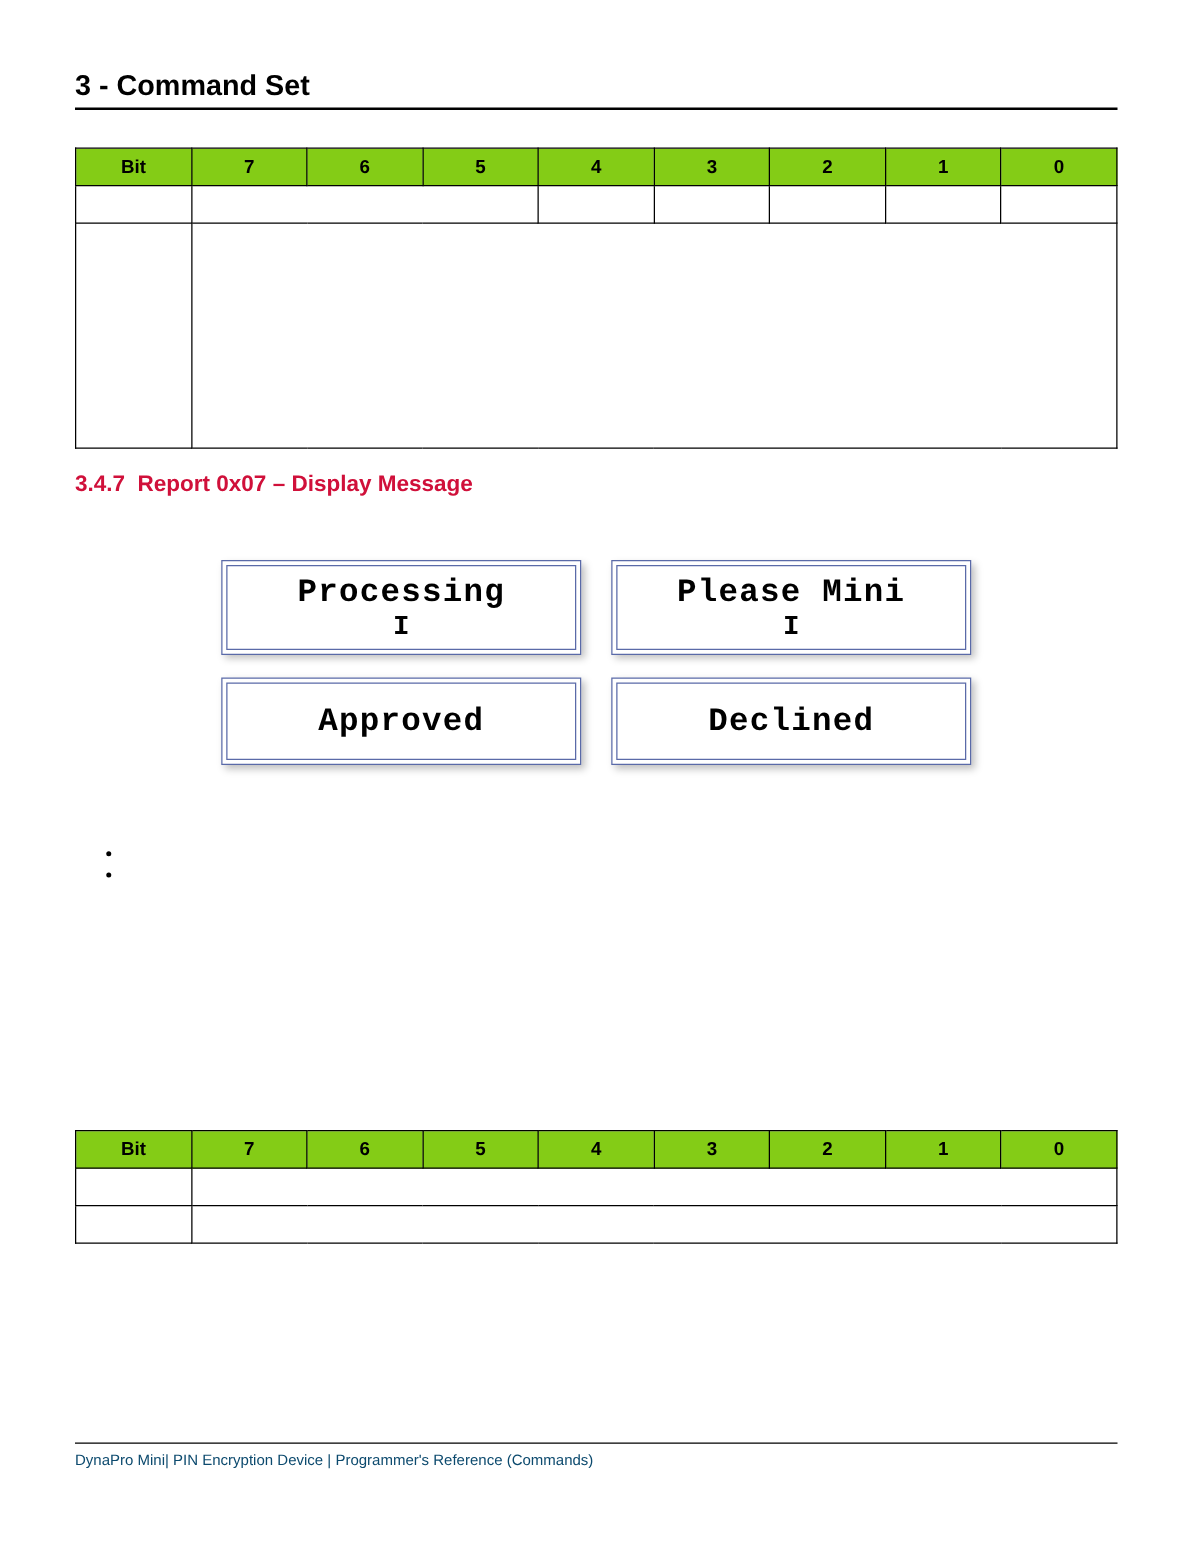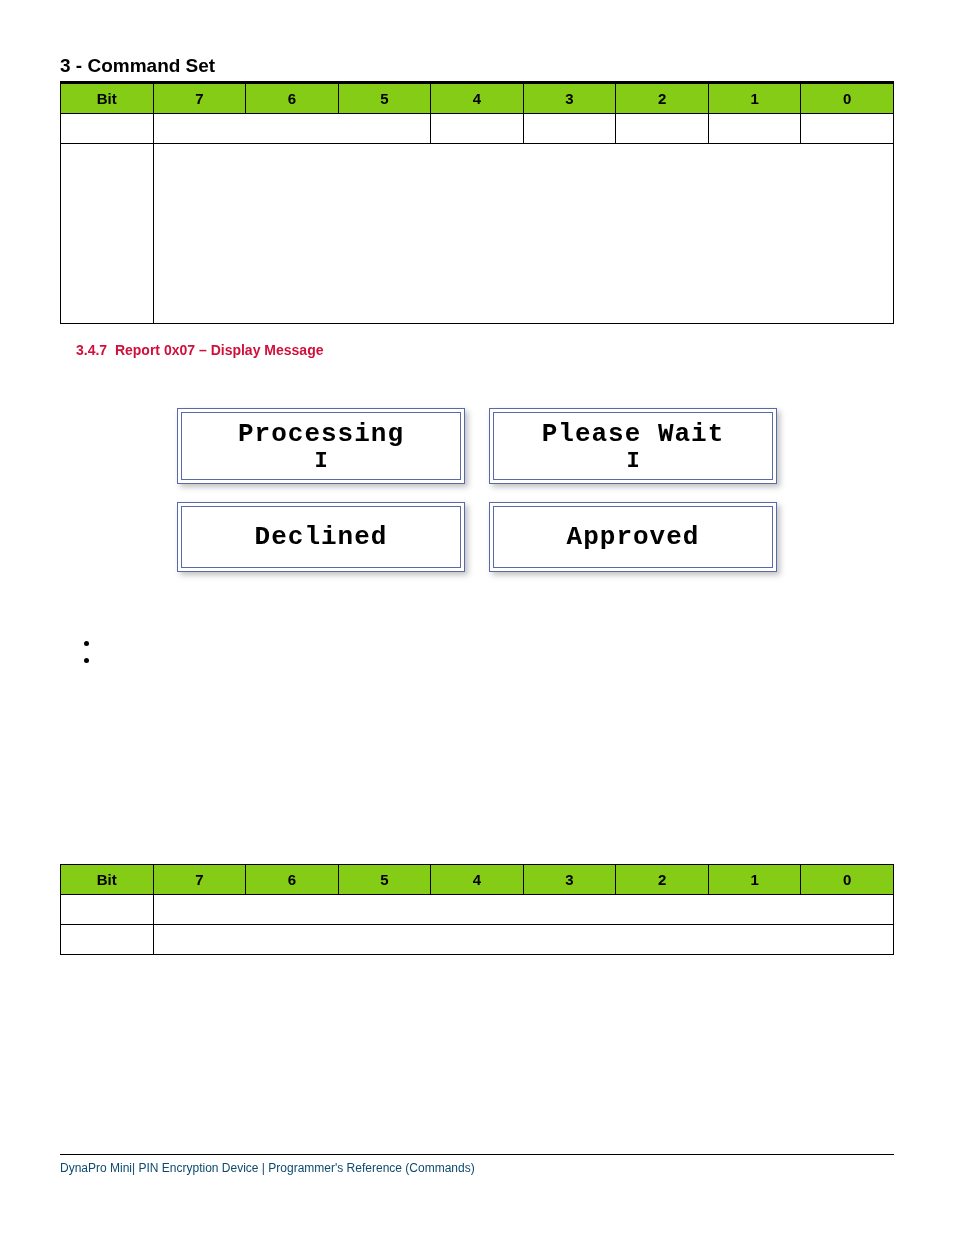--- a/index.html
+++ b/index.html
@@ -1,23 +1,23 @@
 <!DOCTYPE html>
 <html><head>
 <meta charset="utf-8">
 <style>
   * { box-sizing: border-box; margin: 0; padding: 0; }
   html, body { width: 954px; height: 1235px; background: #fff; font-family: Arial, Helvetica, sans-serif; color: #000; }
   .page { padding: 55px 60px 0 60px; position: relative; height: 100%; }
-  .hdr { font-size: 19px; font-weight: bold; border-bottom: 2px solid #000; padding-bottom: 4px; }
+  .hdr { font-size: 23px; font-weight: bold; border-bottom: 2px solid #000; padding-bottom: 4px; margin-bottom: 30px; }
   table.bits { border-collapse: collapse; width: 100%; margin-bottom: 18px; }
   table.bits th, table.bits td { border: 1px solid #000; font-size: 15px; font-weight: bold; text-align: center; background: #84cc16; height: 30px; }
   table.bits td.blank { background: #fff; }
   table.bits td.tall { height: 180px; }
-  .section-title { color: #d0103a; font-size: 14px; font-weight: bold; margin: 10px 0 50px 16px; }
+  .section-title { color: #d0103a; font-size: 18px; font-weight: bold; margin: 10px 0 50px 0; }
   .screens { display: grid; grid-template-columns: 1fr 1fr; gap: 18px 24px; width: 600px; margin: 0 auto 40px auto; }
   .screen { border: 1px solid #5a6aa8; padding: 3px; box-shadow: 3px 3px 6px rgba(0,0,0,0.25); background: #fff; }
   .screen-inner { border: 1px solid #5a6aa8; display: flex; flex-direction: column; align-items: center; justify-content: center; padding: 6px 4px; min-height: 62px; }
   .screen-text { font-family: "Courier New", monospace; font-weight: bold; font-size: 26px; letter-spacing: 1px; }
   .hourglass { font-size: 22px; line-height: 1; margin-top: 2px; font-family: "Courier New", monospace; font-weight: bold; }
   .bullets { margin: 6px 0 20px 40px; }
   .bullets li { font-size: 15px; color: #000; }
   .spacer { height: 120px; }
   .dash-row { color:#fff; font-size: 14px; }
   .footer { position: absolute; left: 60px; right: 60px; bottom: 60px; border-top: 1px solid #000; padding-top: 6px; font-size: 12px; color:#0c4a6e; display:flex; justify-content: space-between; }
@@ -65,32 +65,32 @@
 
   <div class="screens">
     <div class="screen">
       <div class="screen-inner">
         <div class="screen-text">Processing</div>
         <div class="hourglass">I</div>
       </div>
     </div>
     <div class="screen">
       <div class="screen-inner">
-        <div class="screen-text">Please Wait</div>
+        <div class="screen-text">Please Mini</div>
         <div class="hourglass">I</div>
       </div>
     </div>
     <div class="screen">
       <div class="screen-inner">
-        <div class="screen-text">Declined</div>
+        <div class="screen-text">Approved</div>
       </div>
     </div>
     <div class="screen">
       <div class="screen-inner">
-        <div class="screen-text">Approved</div>
+        <div class="screen-text">Declined</div>
       </div>
     </div>
   </div>
 
   <div style="text-align:center" class="dash-row">–</div>
   <ul class="bullets">
     <li></li>
     <li></li>
   </ul>
 

